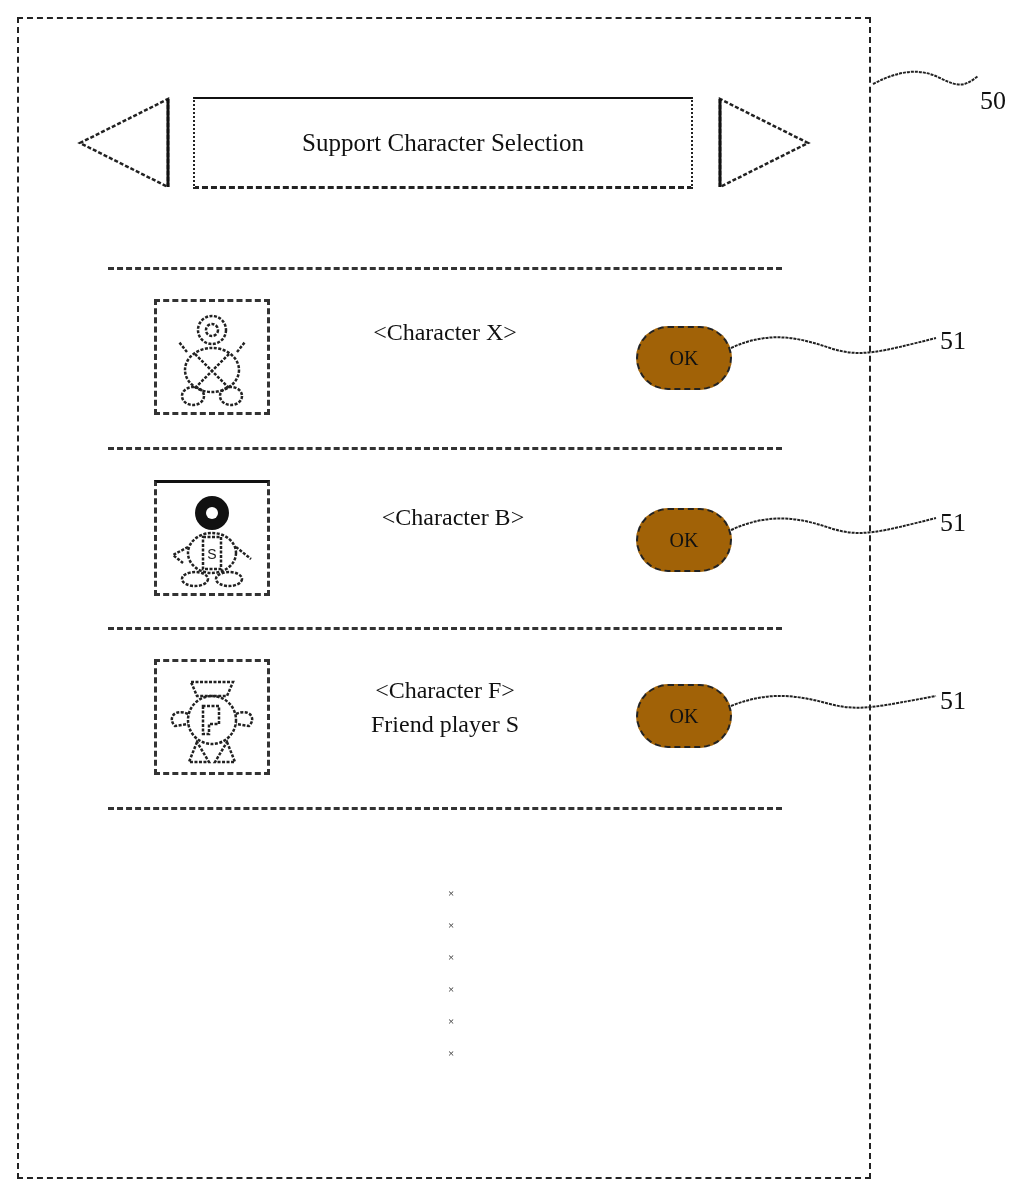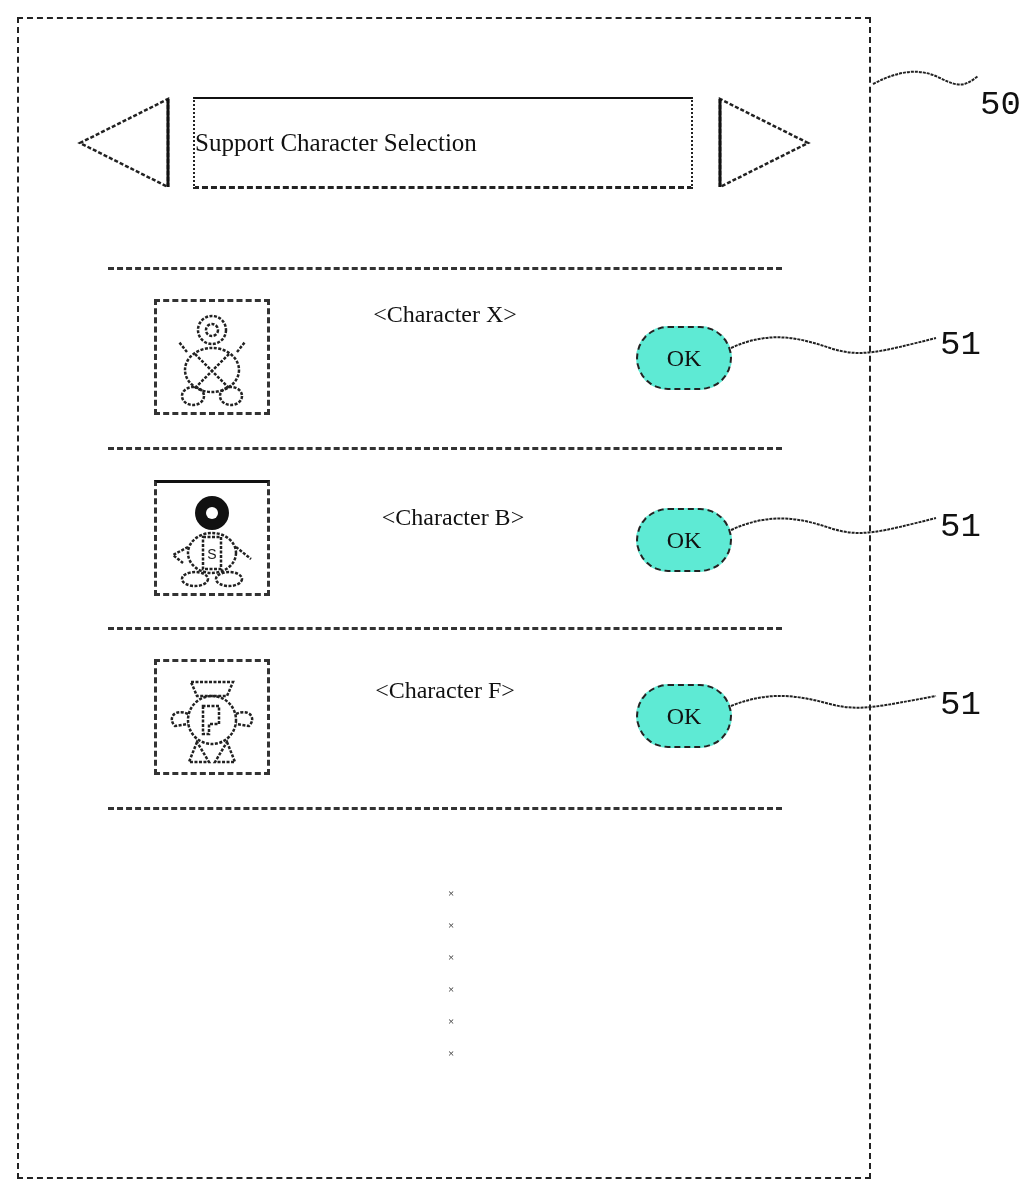--- a/index.html
+++ b/index.html
@@ -3,32 +3,32 @@
 <meta charset="utf-8">
 <style>
   html, body { margin: 0; padding: 0; background: #ffffff; }
   body { width: 1034px; height: 1200px; position: relative; overflow: hidden;
          font-family: "Liberation Serif", "DejaVu Serif", serif; color: #111; }
   .abs { position: absolute; }
   .frame { left: 17px; top: 17px; width: 854px; height: 1162px;
            border: 2px dashed #222; box-sizing: border-box; }
   .title-box { left: 193px; top: 97px; width: 500px; height: 92px;
                border: 2px dotted #222; border-top: 2px solid #111; border-bottom: 3px dashed #222;
-               box-sizing: border-box; display: flex; align-items: center; 
+               box-sizing: border-box; display: flex; align-items: center; justify-content: center;
                font-size: 25px; }
   .arrow { top: 97px; width: 96px; height: 92px; cursor: pointer; }
   .arrow svg { width: 100%; height: 100%; overflow: visible; }
   .sep { left: 108px; width: 674px; height: 0; border-top: 3px dashed #333; }
   .icon-box { width: 116px; height: 116px; border: 3px dashed #333; box-sizing: border-box; background: #fff; }
   .icon-box svg { width: 100%; height: 100%; }
   .row-text { width: 260px; text-align: center; font-size: 24px; line-height: 34px; }
   .ok-btn { width: 96px; height: 64px; border: 2px dashed #222; border-radius: 32px / 32px;
             box-sizing: border-box; display: flex; align-items: center; justify-content: center;
-            font-size: 24px; background: #5eead4; cursor: pointer; }
-  .callout { font-size: 34px; font-family: Liberation Mono, monospace; }
+            font-size: 20px; background: #a16207; cursor: pointer; }
+  .callout { font-size: 26px; font-family: Liberation Serif, serif; }
   .dots { left: 448px; top: 890px; width: 12px; }
   .dot { width: 6px; height: 6px; margin: 0 0 26px 0; font-size: 11px; line-height: 6px; color: #222; }
   svg.overlay { position: absolute; left: 0; top: 0; width: 1034px; height: 1200px; pointer-events: none; }
 </style>
 </head>
 <body>
 
 <div class="abs frame"></div>
 
 <svg class="overlay">
@@ -67,21 +67,21 @@
         <circle cx="55" cy="28" r="14"></circle>
         <circle cx="55" cy="28" r="6"></circle>
         <ellipse cx="55" cy="68" rx="27" ry="22"></ellipse>
         <path d="M30 50 L22 40 M80 50 L88 40"></path>
         <ellipse cx="36" cy="94" rx="11" ry="9"></ellipse>
         <ellipse cx="74" cy="94" rx="11" ry="9"></ellipse>
         <path d="M38 52 L72 86 M72 52 L38 86"></path>
       </g>
     </svg>
   </div>
-  <div class="abs row-text" style="left:315px; top:29px;">
+  <div class="abs row-text" style="left:315px; top:47px;">
     <div>&lt;Character X&gt;</div>
   </div>
   <div class="abs ok-btn" style="left:636px; top:58px;">OK</div>
   <div class="abs callout" style="left:940px; top:58px;">51</div>
 </div>
 
 <div class="abs" style="left:0; top:448px; width:1034px; height:180px;">
   <div class="abs icon-box" style="left:154px; top:32px; border-top:3px solid #111;">
     <svg viewBox="0 0 110 110">
       <circle cx="55" cy="30" r="17" fill="#111"></circle>
@@ -110,20 +110,21 @@
         <path d="M34 20 L76 20 L70 34 L40 34 Z"></path>
         <circle cx="55" cy="58" r="24"></circle>
         <path d="M31 52 C 18 46, 10 56, 18 64 L31 62 M79 52 C 92 46, 100 56, 92 64 L79 62"></path>
         <path d="M46 44 L46 72 L52 72 L52 62 L62 62 L62 44 Z"></path>
         <path d="M40 80 L32 100 L52 100 Z M70 80 L78 100 L58 100 Z"></path>
       </g>
     </svg>
   </div>
   <div class="abs row-text" style="left:315px; top:45px;">
     <div>&lt;Character F&gt;</div>
+    <div>Friend player S</div>
   </div>
   <div class="abs ok-btn" style="left:636px; top:56px;">OK</div>
   <div class="abs callout" style="left:940px; top:58px;">51</div>
 </div>
 
 <div class="abs dots">
   <div class="dot">×</div>
   <div class="dot">×</div>
   <div class="dot">×</div>
   <div class="dot">×</div>

